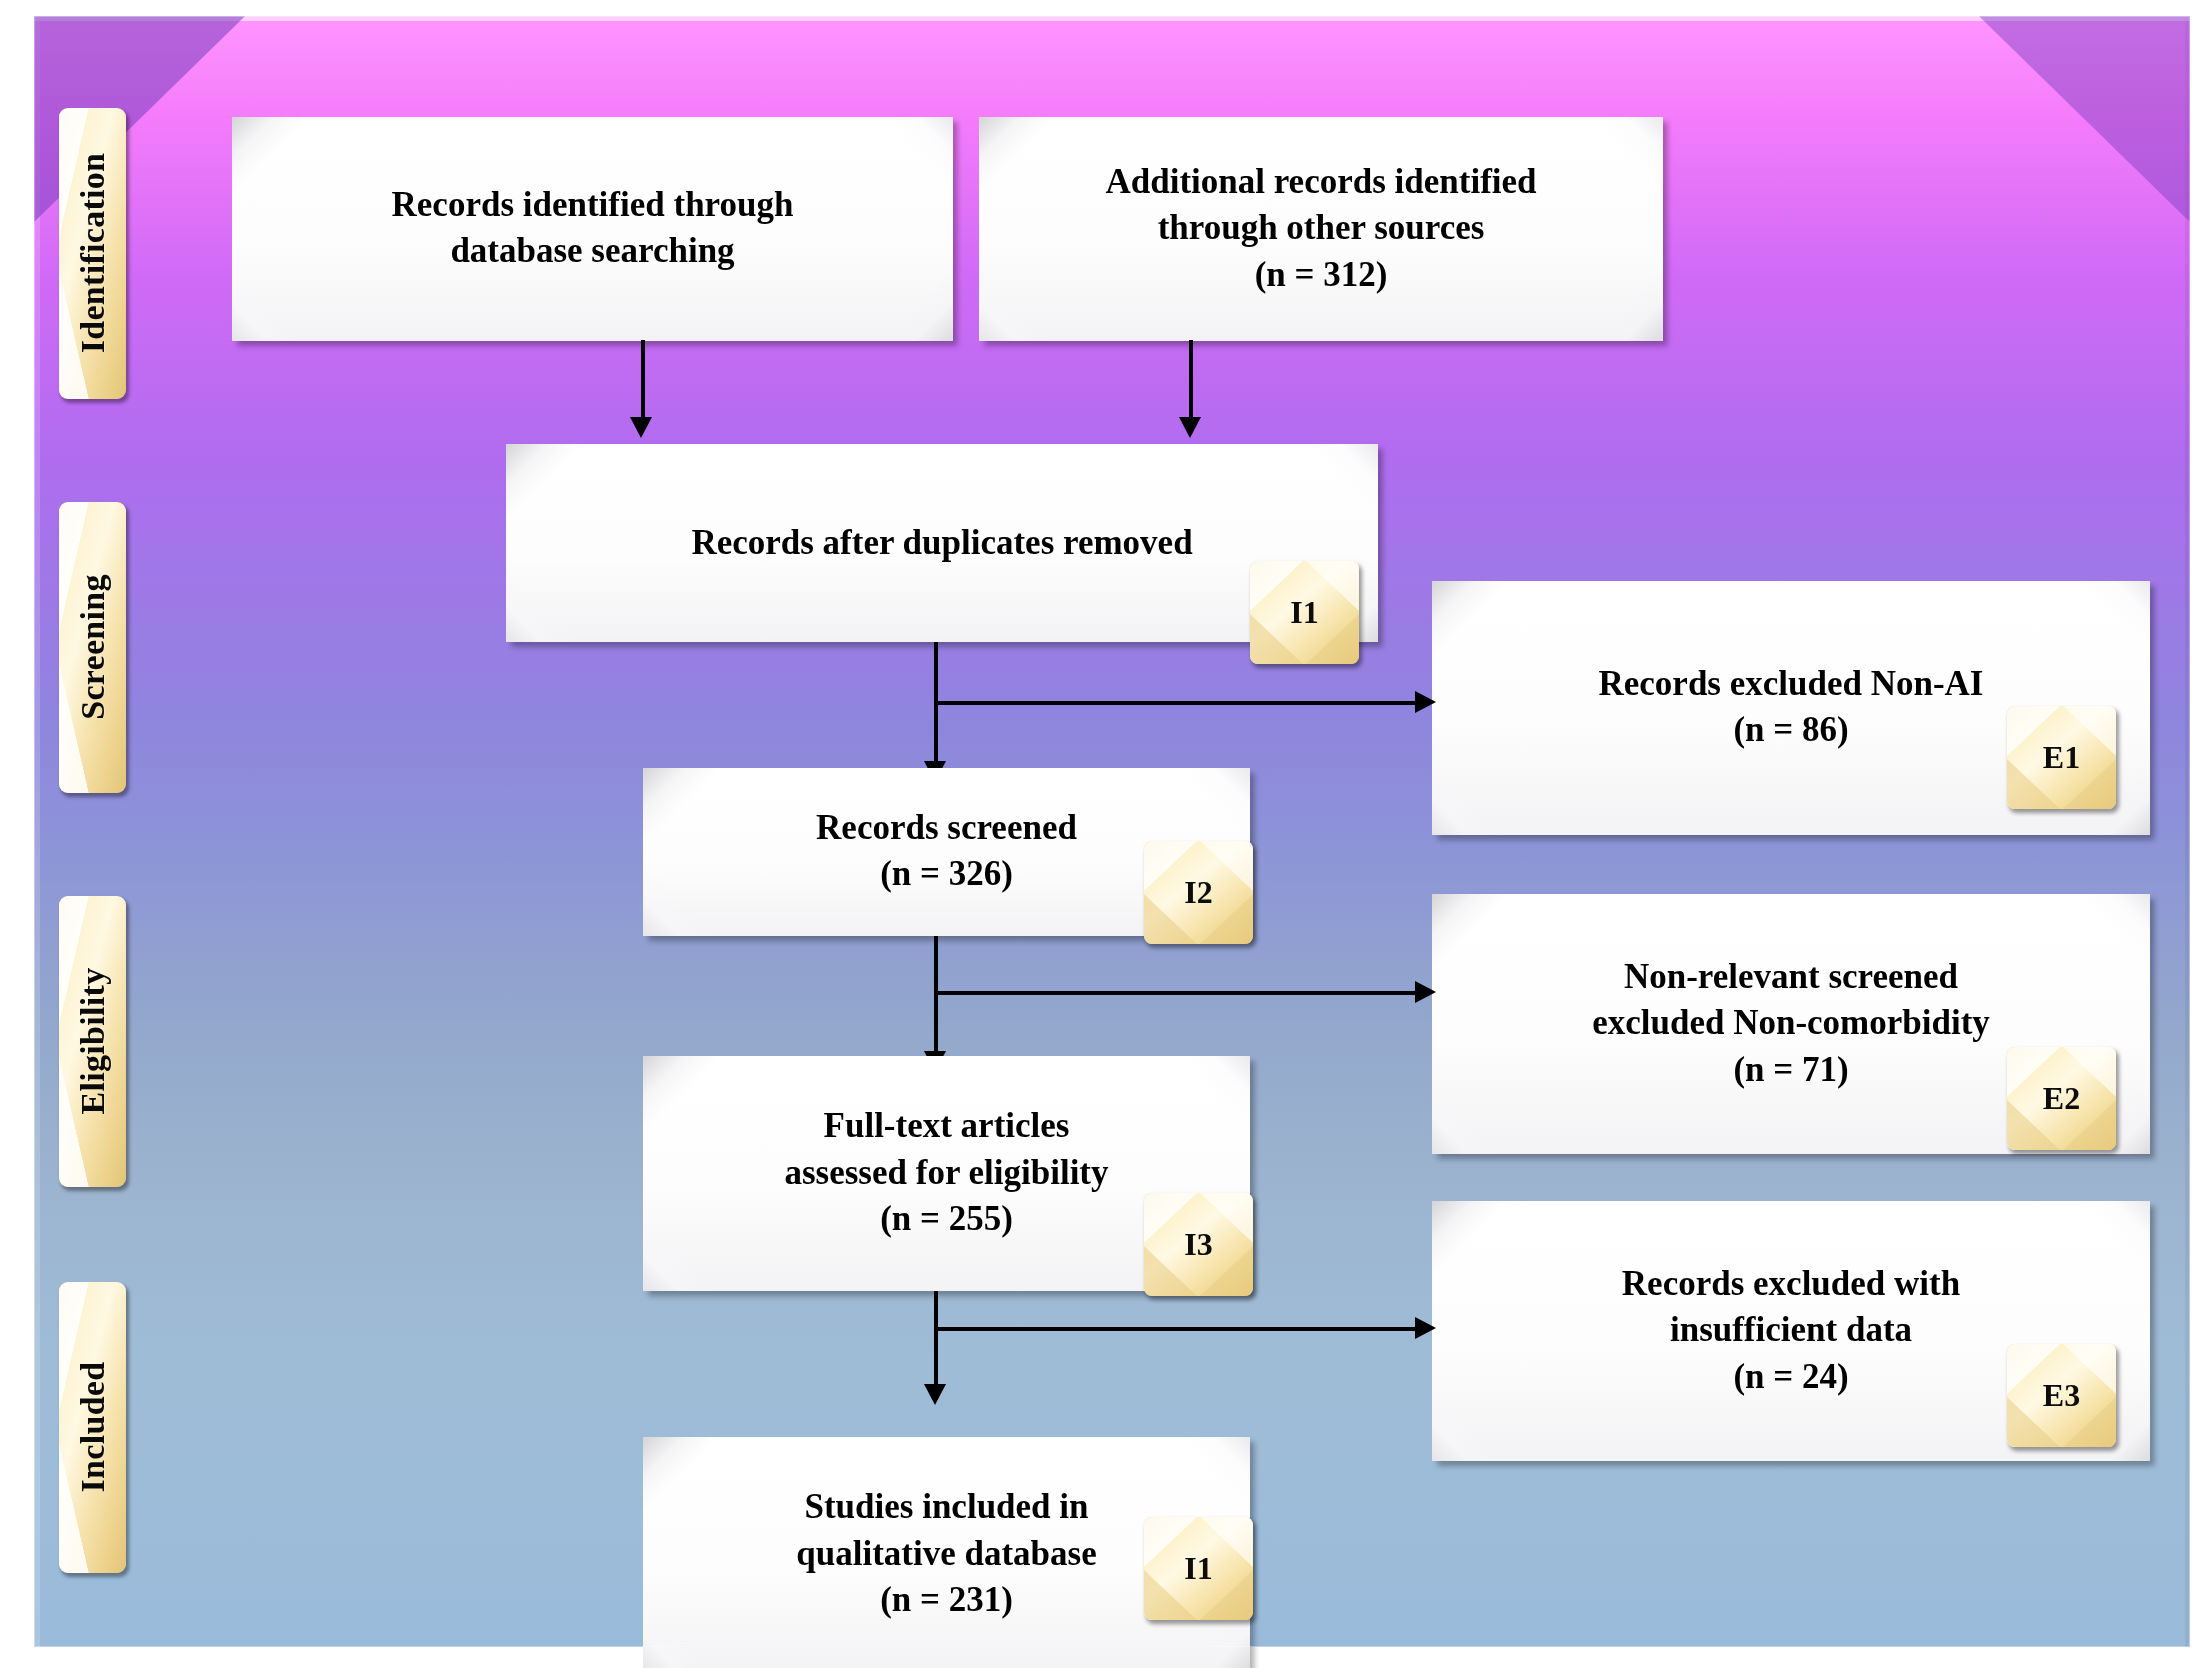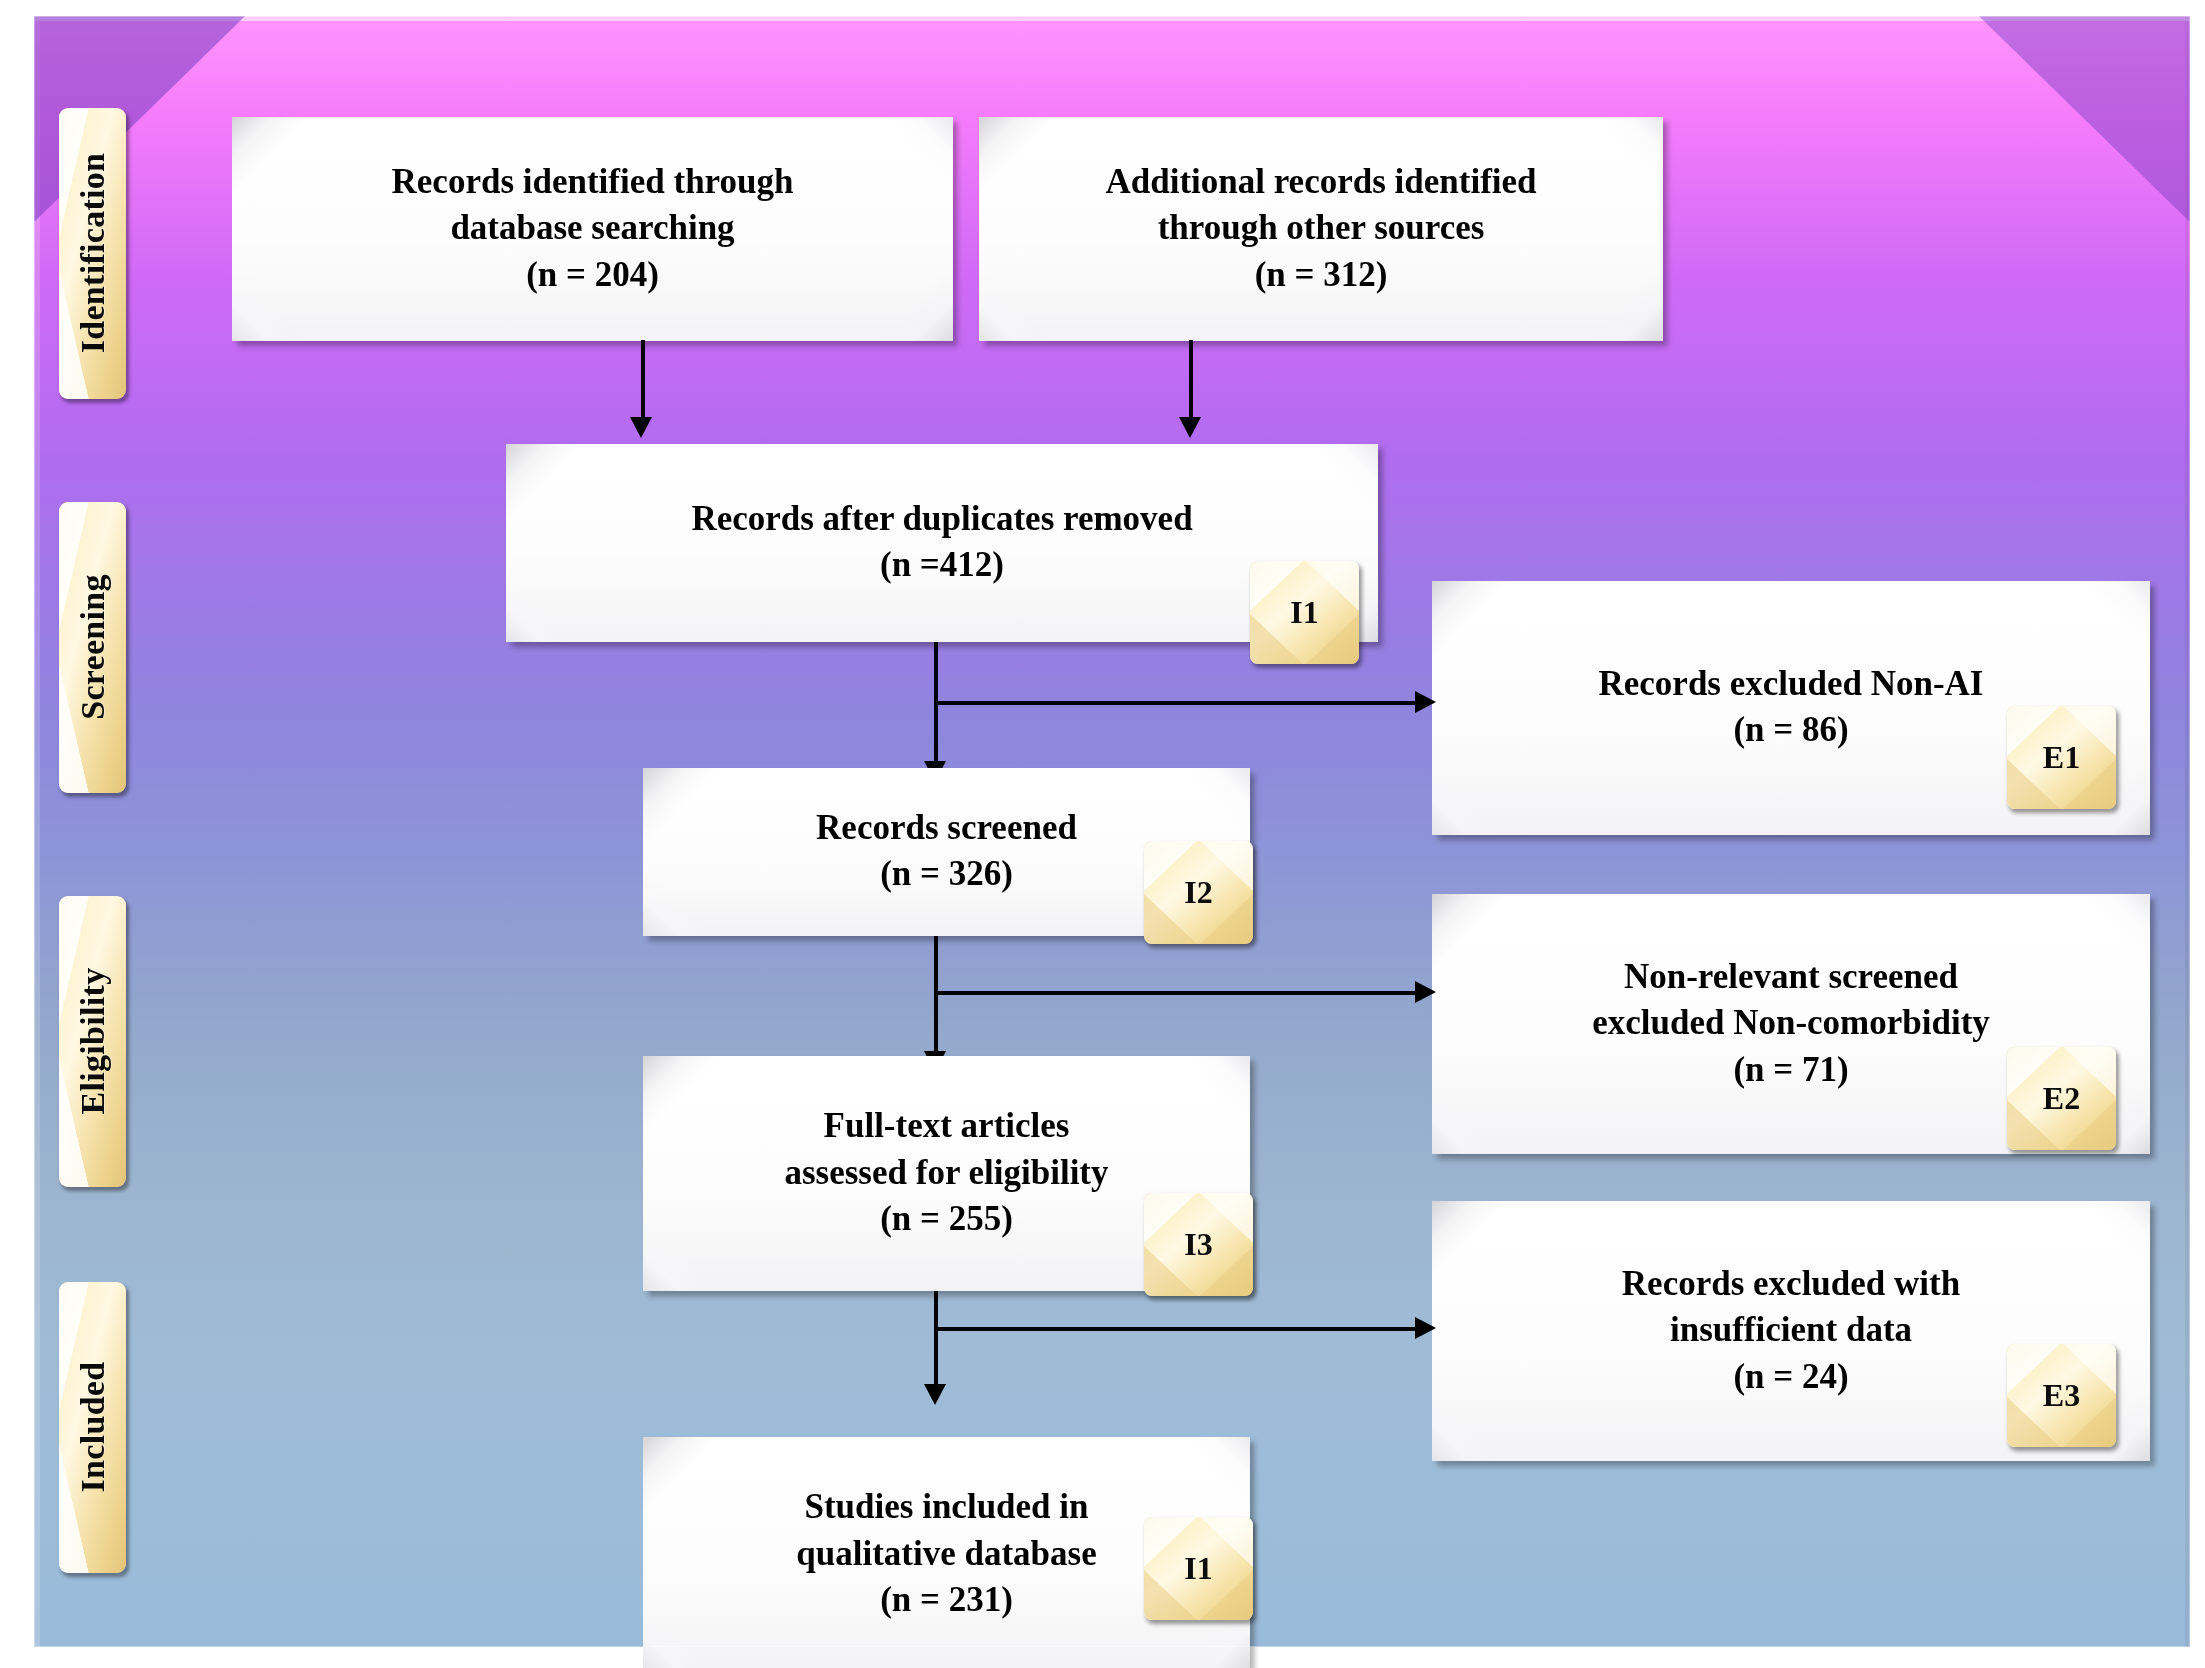--- a/index.html
+++ b/index.html
@@ -184,41 +184,39 @@
 
       <div class="stage-tab" style="left:25px;  top:1266px; width:67px; height:291px;">
         <div class="tab-inner"></div>
         <span>Included</span>
       </div>
 
       <div class="fbox" style="left:198px; top:101px; width:721px; height:224px;">
         <div class="txt">
           <span class="l">Records identified through</span>
           <span class="l">database searching</span>
-          <span class="l">(n = 204)</span>
         </div>
       </div>
 
       <div class="fbox" style="left:945px; top:101px; width:684px; height:224px;">
         <div class="txt">
           <span class="l">Additional records identified</span>
           <span class="l">through other sources</span>
           <span class="l">(n = 312)</span>
         </div>
       </div>
 
       <div class="vline" style="left:607px; top:324px;  height:81px;"></div>
       <div class="arrow-down" style="left:596px; top:401px;"></div>
       <div class="vline" style="left:1155px; top:324px;  height:81px;"></div>
       <div class="arrow-down" style="left:1145px; top:401px;"></div>
 
       <div class="fbox" style="left:472px; top:428px; width:872px; height:198px;">
         <div class="txt">
           <span class="l">Records after duplicates removed</span>
-          <span class="l">(n =412)</span>
         </div>
       </div>
       <div class="badge" style="left:1216px; top:545px; width:109px; height:103px;">
         <div class="bi"></div>
         <span>I1</span>
       </div>
 
       <div class="fbox" style="left:1398px; top:565px; width:718px; height:254px;">
         <div class="txt">
           <span class="l">Records excluded Non-AI</span>

